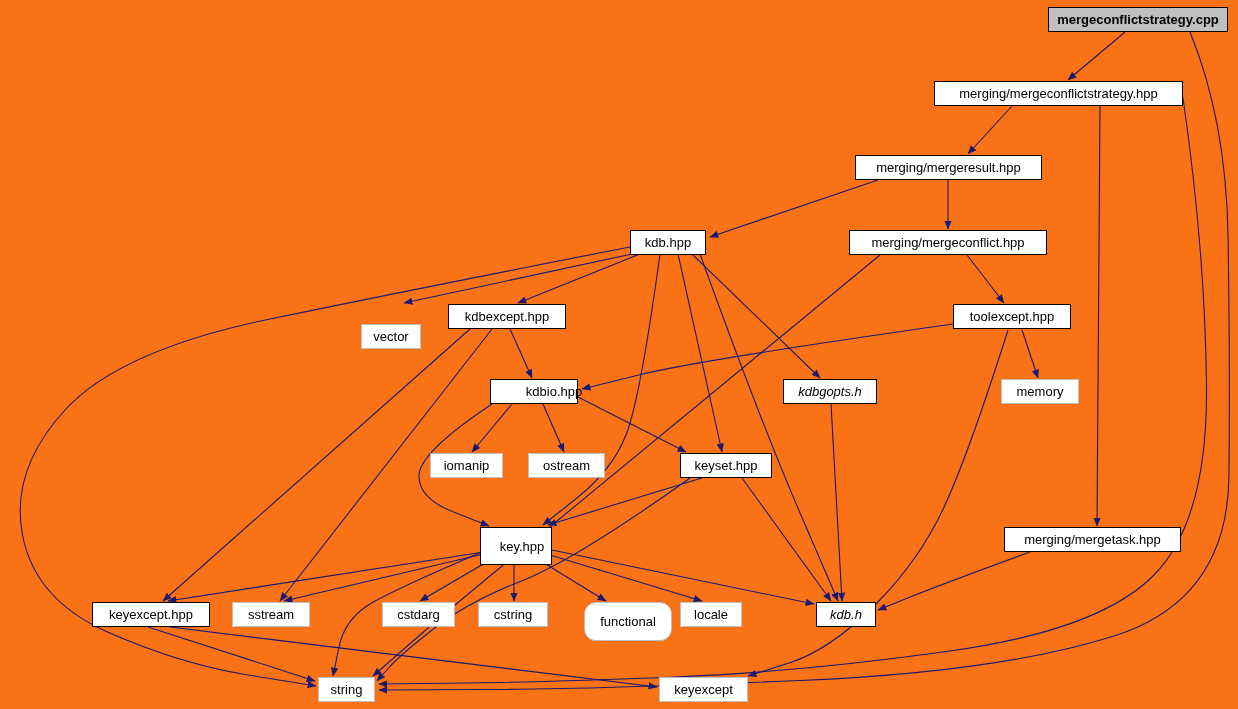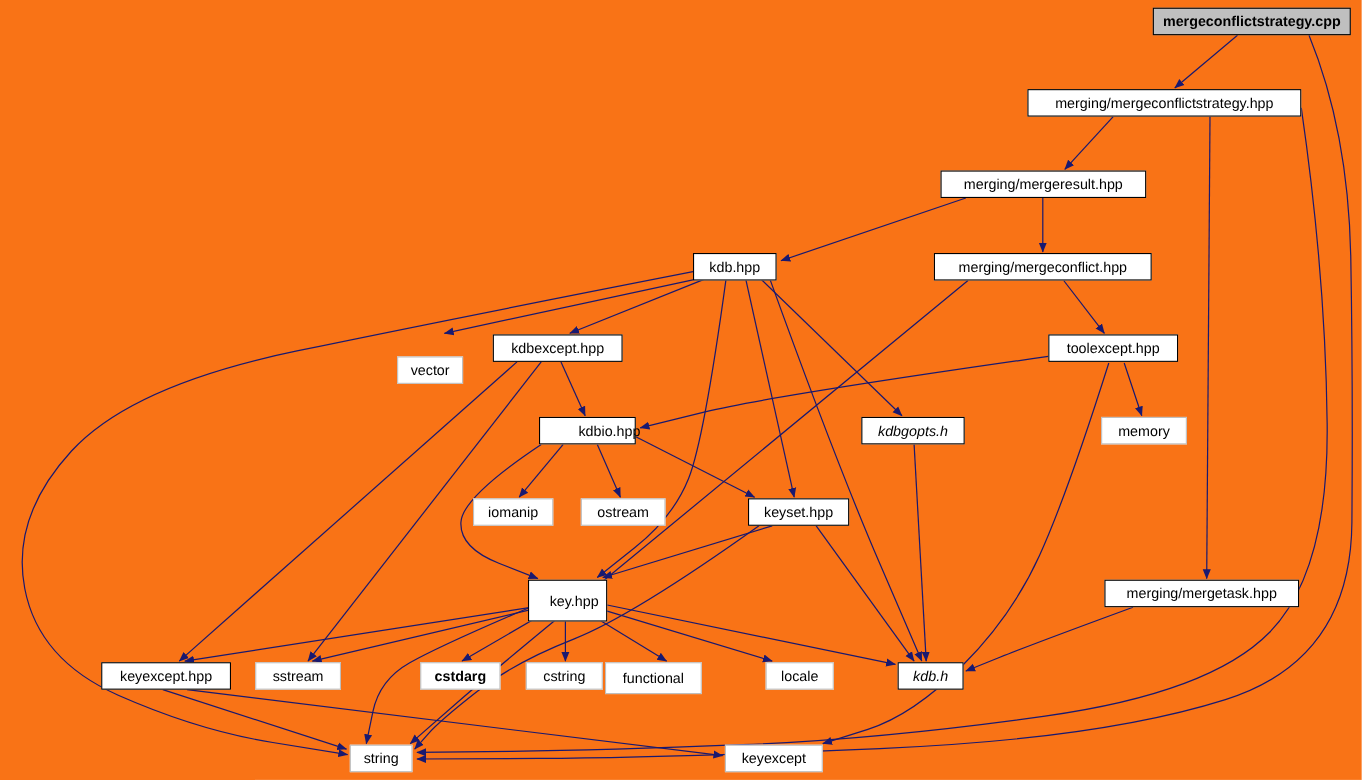--- a/index.html
+++ b/index.html
@@ -91,21 +91,21 @@
       <div class="node project" style="left: 490px; top: 379px; width: 88px; height: 25px; padding-left: 40px;">kdbio.hpp</div>
       <div class="node project" style="left: 783px; top: 379px; width: 94px; height: 25px; font-style: italic;">kdbgopts.h</div>
       <div class="node system" style="left: 1001px; top: 379px; width: 78px; height: 25px;">memory</div>
       <div class="node system" style="left: 430px; top: 453px; width: 73px; height: 25px;">iomanip</div>
       <div class="node system" style="left: 528px; top: 453px; width: 77px; height: 25px;">ostream</div>
       <div class="node project" style="left: 680px; top: 453px; width: 92px; height: 25px;">keyset.hpp</div>
       <div class="node project" style="left: 480px; top: 527px; width: 72px; height: 38px; padding-left: 12px;">key.hpp</div>
       <div class="node project" style="left: 1004px; top: 527px; width: 177px; height: 25px;">merging/mergetask.hpp</div>
       <div class="node project" style="left: 92px; top: 602px; width: 118px; height: 25px;">keyexcept.hpp</div>
       <div class="node system" style="left: 232px; top: 602px; width: 78px; height: 25px;">sstream</div>
-      <div class="node system" style="left: 382px; top: 602px; width: 73px; height: 25px; font-weight: bold;">cstdarg</div>
+      <div class="node system" style="left: 382px; top: 602px; width: 73px; height: 25px;">cstdarg</div>
       <div class="node system" style="left: 478px; top: 602px; width: 70px; height: 25px;">cstring</div>
-      <div class="node system" style="left: 550px; top: 602px; width: 88px; height: 29px;">functional</div>
-      <div class="node system" style="left: 680px; top: 602px; width: 62px; height: 25px; margin-left: 16px;">locale</div>
+      <div class="node system" style="left: 584px; top: 602px; width: 88px; height: 39px; border-radius: 12px;">functional</div>
+      <div class="node system" style="left: 680px; top: 602px; width: 62px; height: 25px;">locale</div>
       <div class="node project" style="left: 816px; top: 602px; width: 60px; height: 25px; font-style: italic;">kdb.h</div>
       <div class="node system" style="left: 318px; top: 677px; width: 57px; height: 25px;">string</div>
       <div class="node system" style="left: 659px; top: 677px; width: 89px; height: 25px;">keyexcept</div>
     </div>
 </div>
 
 </body></html>

